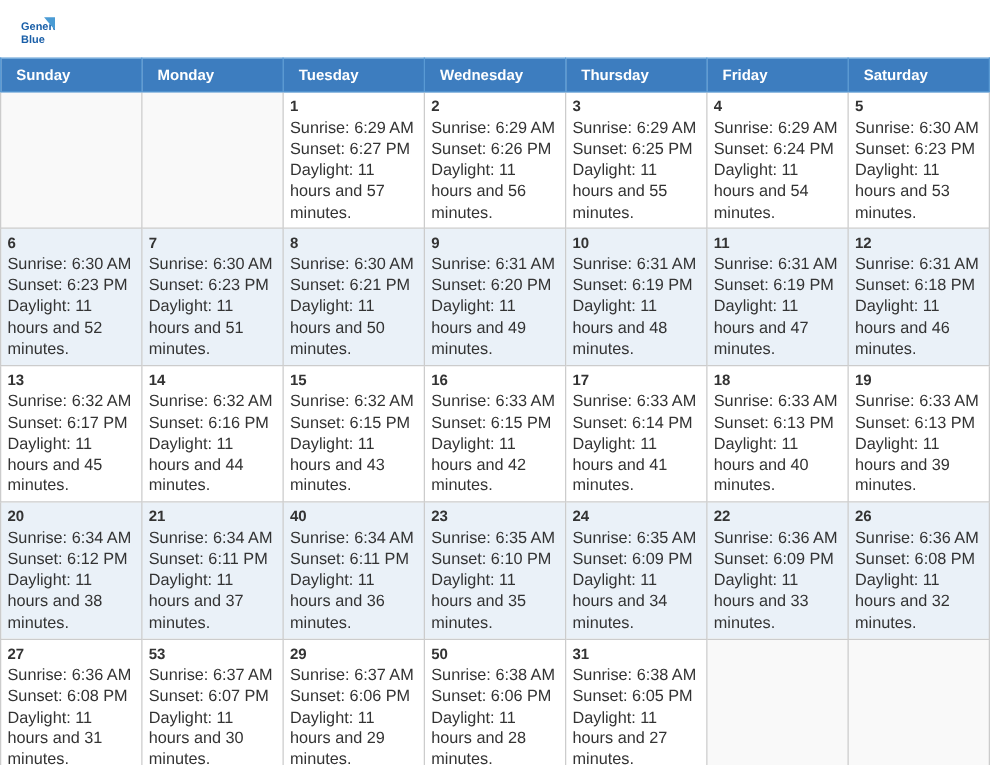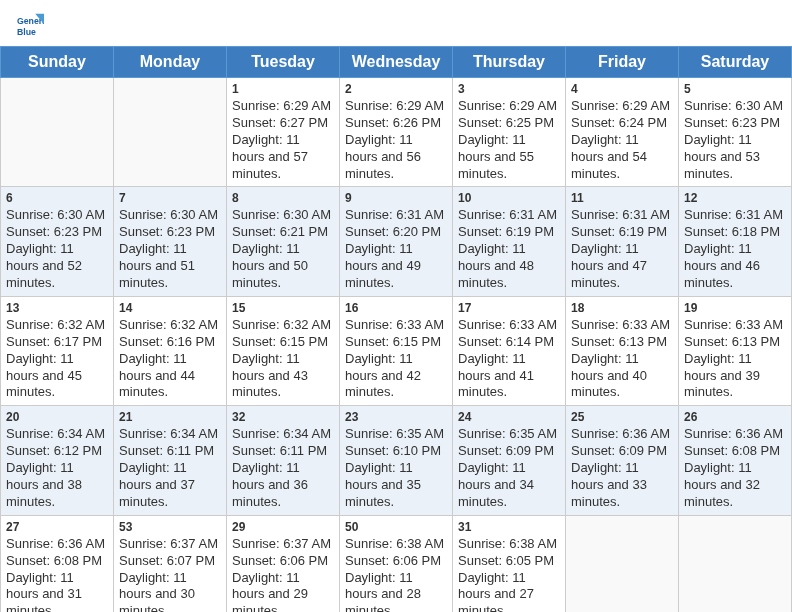--- a/index.html
+++ b/index.html
@@ -52,24 +52,24 @@
       margin-top: 2px;
     }
     .calendar-table {
       width: 100%;
       border-collapse: collapse;
       margin: 0;
     }
     .calendar-table thead tr th {
       background-color: #3d7dbf;
       color: #fff;
-      font-size: 16px;
+      font-size: 12px;
       font-weight: bold;
-      padding: 6px 0;
-      text-align: center;
+      padding: 6px 12px;
+      text-align: left;
       border: 1px solid #5a9ad4;
     }
     .calendar-table tbody tr td {
       border: 1px solid #ccc;
       vertical-align: top;
       padding: 4px 5px;
       font-size: 10px;
       color: #333;
       width: calc(100% / 7);
       min-height: 70px;
@@ -222,33 +222,33 @@
         <tr class="row-alt">
           <td>
             <span class="day-num">20</span>
             <div class="day-info">Sunrise: 6:34 AM<br>Sunset: 6:12 PM<br>Daylight: 11 hours and 38 minutes.</div>
           </td>
           <td>
             <span class="day-num">21</span>
             <div class="day-info">Sunrise: 6:34 AM<br>Sunset: 6:11 PM<br>Daylight: 11 hours and 37 minutes.</div>
           </td>
           <td>
-            <span class="day-num">32</span>
+            <span class="day-num">40</span>
             <div class="day-info">Sunrise: 6:34 AM<br>Sunset: 6:11 PM<br>Daylight: 11 hours and 36 minutes.</div>
           </td>
           <td>
             <span class="day-num">23</span>
             <div class="day-info">Sunrise: 6:35 AM<br>Sunset: 6:10 PM<br>Daylight: 11 hours and 35 minutes.</div>
           </td>
           <td>
             <span class="day-num">24</span>
             <div class="day-info">Sunrise: 6:35 AM<br>Sunset: 6:09 PM<br>Daylight: 11 hours and 34 minutes.</div>
           </td>
           <td>
-            <span class="day-num">25</span>
+            <span class="day-num">22</span>
             <div class="day-info">Sunrise: 6:36 AM<br>Sunset: 6:09 PM<br>Daylight: 11 hours and 33 minutes.</div>
           </td>
           <td>
             <span class="day-num">26</span>
             <div class="day-info">Sunrise: 6:36 AM<br>Sunset: 6:08 PM<br>Daylight: 11 hours and 32 minutes.</div>
           </td>
         </tr>
         <tr class="row-white">
           <td>
             <span class="day-num">27</span>

